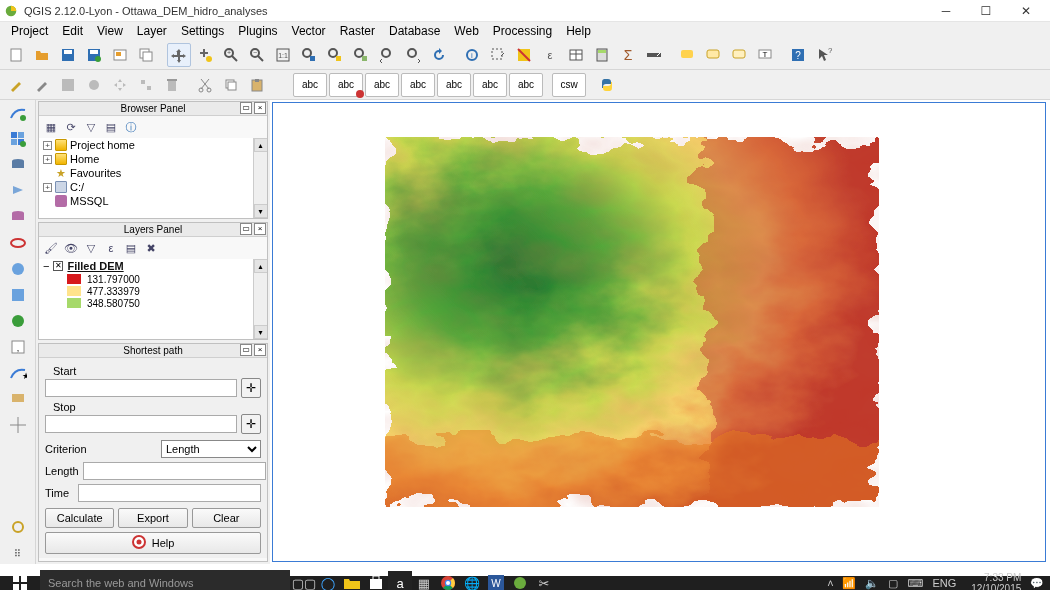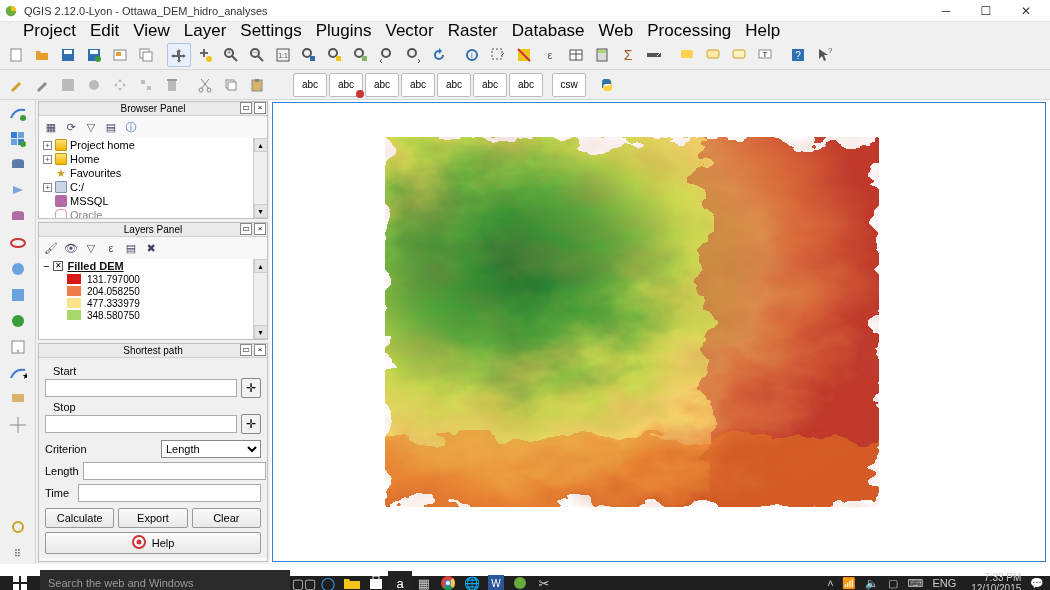--- a/index.html
+++ b/index.html
@@ -5,21 +5,21 @@
   * { box-sizing: border-box; font-family: 'Segoe UI', Tahoma, sans-serif; }
   html, body { margin:0; padding:0; width:1050px; height:590px; overflow:hidden; background:#fff; }
 
   
   .titlebar { height:22px; background:#fff; display:flex; align-items:center; padding:0 4px; font-size:11px; color:#333; border-bottom:1px solid #e5e5e5;}
   .titlebar .logo { width:14px; height:14px; margin-right:6px; display:inline-block; }
   .titlebar .spacer { flex:1; }
   .titlebar .winbtn { width:40px; height:22px; display:flex; align-items:center; justify-content:center; font-size:12px; color:#333; }
 
   
-  .menubar { height:18px; background:#f0f0f0; display:flex; align-items:center; padding:0 16px; font-size:17px; }
+  .menubar { height:18px; background:#f0f0f0; display:flex; align-items:center; padding:0 4px; font-size:12px; }
   .menubar .menu-item { padding:1px 7px; cursor:default; }
 
   
   .toolbar-row { background:#f0f0f0; display:flex; align-items:center; padding:2px 4px; gap:2px; border-bottom:1px solid #d6d6d6;}
   .tool { width:24px; height:24px; border:1px solid transparent; display:flex; align-items:center; justify-content:center; font-size:14px; color:#555; border-radius:2px;}
   .tool svg { width:16px; height:16px; }
   .tsep { width:5px; }
   .toollabel { height:24px; min-width:34px; border:1px solid #bbb; background:#fff; font-size:10px; display:flex; align-items:center; justify-content:center; border-radius:2px;}
 
   
@@ -498,25 +498,20 @@
           <div class="tree-row">
               <span class="plus">+</span>
               <span class="ticon" style="background:#ccd6e6;border:1px solid #7a90b3;border-radius:1px"></span>
               <span class="lbl">C:/</span>
             </div>
           <div class="tree-row">
               <span style="width:9px"></span>
               <span class="ticon" style="background:#b36ba6;border-radius:2px"></span>
               <span class="lbl">MSSQL</span>
             </div>
-          <div class="tree-row" style="opacity:.5">
-              <span style="width:9px"></span>
-              <span class="ticon" style="border:1px solid #c33;border-radius:4px"></span>
-              <span class="lbl">Oracle</span>
-            </div>
         </div>
         <div class="scroll">
             <div class="arr">▴</div>
             <div class="arr">▾</div>
           </div>
       </div>
     </div>
 
     <div class="panel" style="height:118px">
       <div class="panel-header">
@@ -535,24 +530,20 @@
       <div class="panel-body">
         <div style="position:absolute;left:0;right:14px;top:0">
           <div class="layer-row">
             <span class="plus">−</span>
             <span class="cb">✕</span>
             <span class="lname">Filled DEM</span>
           </div>
           <div class="legend-row">
               <span class="sw" style="background:#d7191c"></span>
               <span class="val">131.797000</span>
-            </div>
-          <div class="legend-row">
-              <span class="sw" style="background:#f07c4a"></span>
-              <span class="val">204.058250</span>
             </div>
           <div class="legend-row">
               <span class="sw" style="background:#ffe38b"></span>
               <span class="val">477.333979</span>
             </div>
           <div class="legend-row">
               <span class="sw" style="background:#a6d96a"></span>
               <span class="val">348.580750</span>
             </div>
         </div>

